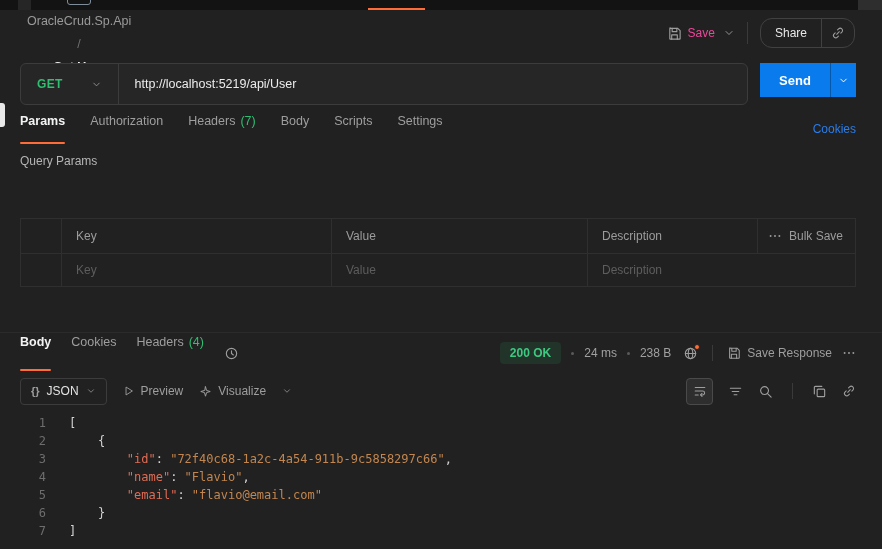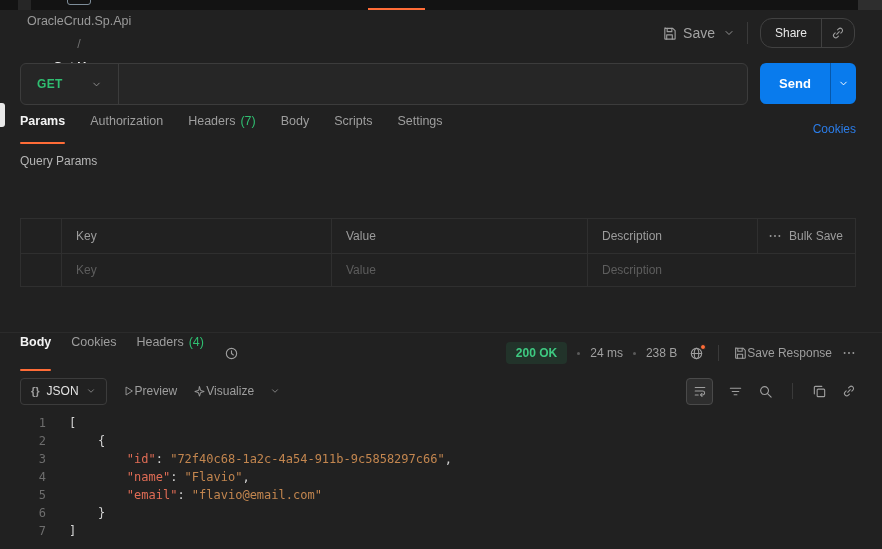--- a/index.html
+++ b/index.html
@@ -24,34 +24,34 @@
   .sidebar-handle { position:absolute; left:0; top:103px; width:5px; height:24px; background:#e9e9e9; border-radius:0 3px 3px 0; }
 
   
   .header-row { position:absolute; left:0; top:10px; width:882px; height:46px; display:flex; align-items:center; justify-content:space-between; padding:0 27px; }
   .breadcrumb { display:flex; align-items:center; gap:9px; font-size:12.5px;flex-direction:column; }
   .http-badge { border:1.2px solid #7e8d99; color:#8c9ba7; font-size:6.5px; font-weight:bold; padding:2px 2px; border-radius:3px; letter-spacing:.4px; line-height:1; }
   .crumb-collection { color:#9a9a9a; }
   .crumb-sep { color:#6f6f6f; }
   .crumb-request { color:#f2f2f2; font-weight:700; }
   .header-actions { display:flex; align-items:center; }
-  .save-group { display:flex; align-items:center; gap:6px; color:#a3a3a3; font-size:14px; cursor:pointer; }
+  .save-group { display:flex; align-items:center; gap:6px; color:#ec4899; font-size:12px; cursor:pointer; }
   .vdiv { width:1px; height:22px; background:#3a3a3a; margin:0 12px; }
   .share-btn { display:flex; align-items:center; border:1px solid #414141; border-radius:12px; height:30px; overflow:hidden; }
   .share-label { padding:0 14px; font-size:12px; color:#e8e8e8; display:flex; align-items:center; height:100%; cursor:pointer; }
   .share-div { width:1px; height:100%; background:#414141; }
   .share-link { padding:0 9px; display:flex; align-items:center; height:100%; cursor:pointer; }
 
   
   .url-box { position:absolute; left:20px; top:63px; width:728px; height:42px; border:1px solid #3c3c3c; background:#262626; border-radius:6px; display:flex; align-items:center; overflow:hidden; }
   .method { display:flex; align-items:center; gap:28px; padding:0 16px; height:100%; cursor:pointer; }
   .method-label { color:#2fbf71; font-weight:700; font-size:12px; letter-spacing:.3px; }
   .url-divider { width:1px; height:100%; background:#3c3c3c; }
   .url-text { padding-left:16px; font-size:12.5px; color:#ececec; white-space:nowrap; cursor:text; flex:1; }
-  .send-btn { position:absolute; left:760px; top:63px; width:96px; height:41px; background:#097bed; border-radius:6px; display:flex; align-items:center; color:#fff; cursor:pointer; overflow:hidden; }
+  .send-btn { position:absolute; left:760px; top:63px; width:96px; height:34px; background:#097bed; border-radius:0; display:flex; align-items:center; color:#fff; cursor:pointer; overflow:hidden; }
   .send-label { flex:1; text-align:center; font-size:13px; font-weight:600; }
   .send-sep { width:1px; height:100%; background:rgba(0,0,0,.28); }
   .send-caret { width:25px; display:flex; align-items:center; justify-content:center; height:100%; }
 
   
   .req-tabs { position:absolute; left:20px; top:114px; width:836px; height:30px; display:flex; align-items:center; gap:25px; font-size:12.5px; }
   .tab { position:relative; color:#9e9e9e; height:100%; display:flex; align-items:flex-start; gap:5px; cursor:pointer; white-space:nowrap; }
   .tab.active { color:#f3f3f3; font-weight:600; }
   .tab.active::after { content:""; position:absolute; left:0; right:0; bottom:0; height:2px; background:#ff6c37; border-radius:1px; }
   .tab-count { color:#2fbf71; }
@@ -73,21 +73,21 @@
   .resp-section { position:absolute; left:0; top:332px; width:882px; height:217px; border-top:1px solid #2b2b2b; }
   .resp-tabs-row { position:absolute; left:20px; right:26px; top:2px; height:36px; display:flex; align-items:center; gap:20px; font-size:12.5px; }
   .hist-icon { display:flex; align-items:center; cursor:pointer; }
   .resp-meta { margin-left:auto; display:flex; align-items:center; gap:10px; font-size:12px; color:#9e9e9e; }
   .status-badge { color:#3ec981; background:rgba(46,164,100,.14); padding:4px 10px; border-radius:4px; font-weight:600; font-size:12px; cursor:pointer; }
   .meta-dot { width:3px; height:3px; border-radius:50%; background:#5a5a5a; }
   .meta-text { color:#a0a0a0; cursor:pointer; }
   .globe-wrap { position:relative; display:flex; align-items:center; cursor:pointer; margin-left:2px; }
   .orange-dot { position:absolute; right:-2px; top:-2px; width:6px; height:6px; border-radius:50%; background:#ff6c37; border:1px solid #212121; }
   .vdiv.small { height:16px; margin:0 4px; }
-  .tool-btn { display:flex; align-items:center; gap:0; color:#9e9e9e; font-size:12px; cursor:pointer; white-space:nowrap; }
+  .tool-btn { display:flex; align-items:center; gap:6px; color:#9e9e9e; font-size:12px; cursor:pointer; white-space:nowrap; }
   .more-btn { display:flex; align-items:center; cursor:pointer; }
 
   
   .body-toolbar { position:absolute; left:20px; right:26px; top:44px; height:28px; display:flex; align-items:center; gap:16px; }
   .json-dd { display:flex; align-items:center; gap:7px; border:1px solid #3c3c3c; border-radius:4px; height:27px; padding:0 10px; font-size:12px; color:#e3e3e3; cursor:pointer; }
   .json-braces { color:#9e9e9e; font-weight:bold; font-size:11px; }
   .right-tools { margin-left:auto; display:flex; align-items:center; gap:15px; }
   .wrap-toggle { width:27px; height:27px; border:1px solid #4a4a4a; background:#2e2e2e; border-radius:4px; display:flex; align-items:center; justify-content:center; cursor:pointer; }
   .icon-btn { display:flex; align-items:center; cursor:pointer; }
 
@@ -162,20 +162,21 @@
   <div class="url-box">
     <div class="method">
       <span class="method-label">GET</span>
       <span>
         <svg width="11" height="11" viewBox="0 0 16 16">
             <path class="st" d="M4 6l4 4 4-4"></path>
           </svg>
       </span>
     </div>
     <div class="url-divider"></div>
+    <div class="url-text">http://localhost:5219/api/User</div>
   </div>
   <div class="send-btn">
     <span class="send-label">Send</span>
     <span class="send-sep"></span>
     <span class="send-caret">
       <svg width="11" height="11" viewBox="0 0 16 16">
           <path d="M4 6l4 4 4-4" fill="none" stroke="#ffffff" stroke-width="1.4" stroke-linecap="round" stroke-linejoin="round"></path>
         </svg>
     </span>
   </div>

